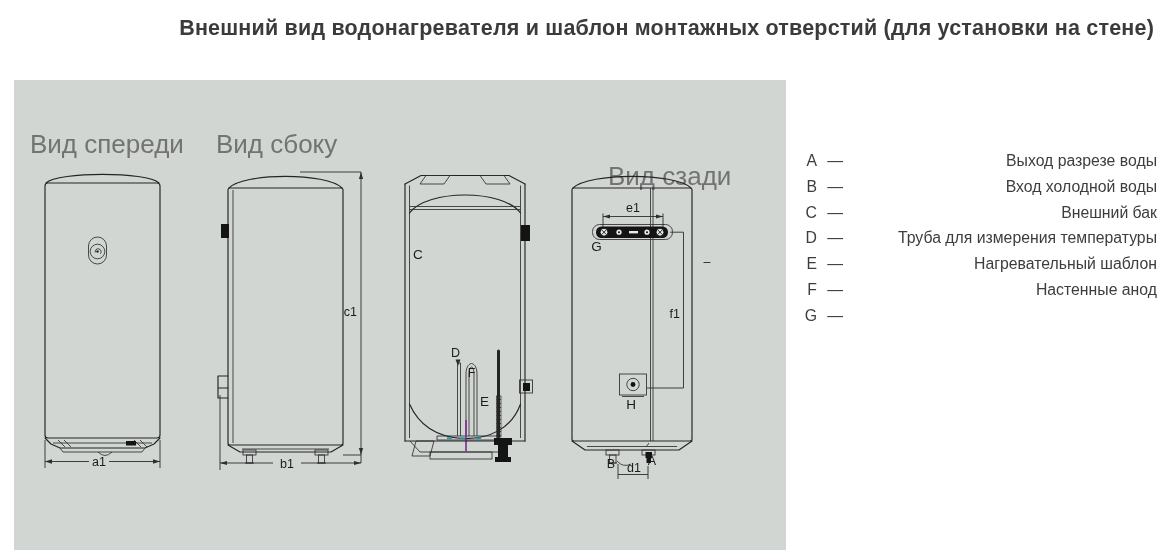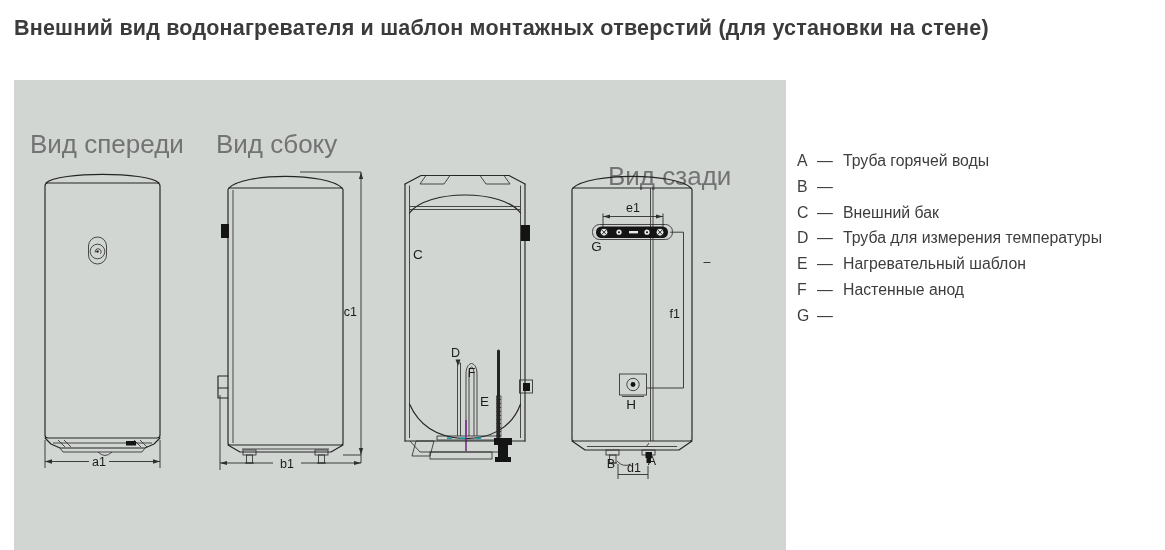--- a/index.html
+++ b/index.html
@@ -1,18 +1,18 @@
 <!DOCTYPE html>
 <html><head>
 <meta charset="utf-8">
 <style>
   * { margin:0; padding:0; box-sizing:border-box; }
   html,body { width:1165px; height:550px; background:#ffffff; overflow:hidden;
               font-family:"Liberation Sans", sans-serif; }
-  .stage { position:relative; width:1165px; height:550px; background:#ffffff; }
+  .stage { position:relative; width:1165px; height:550px; background:#ffffff;text-align:right; }
 
   .page-title { position:absolute; left:14px; top:16px; width:1140px;
                 font-size:21.5px; font-weight:bold; color:#3b3b3b; letter-spacing:0.2px; }
 
   .panel { position:absolute; left:14px; top:80px; width:772px; height:470px;
            background:#d1d6d3; }
 
   .view-label { position:absolute; top:129px; font-size:26px; color:#737373; }
   .vl-front   { left:30px; }
   .vl-side    { left:216px; }
@@ -222,25 +222,26 @@
     <g>
       <path class="dim" d="M618,464 V479 M648,466 V479 M618,474.5 H648"></path>
       <text class="dimtxt" x="634" y="471.5" text-anchor="middle">d1</text>
     </g>
   </svg>
 
   <div class="legend">
     <div class="legend-row">
       <span class="lk">A</span>
       <span class="ld">—</span>
-      <span class="lt">Труба горячей воды</span>
+      <span class="lt">Выход разрезе воды</span>
     </div>
     <div class="legend-row">
       <span class="lk">B</span>
       <span class="ld">—</span>
+      <span class="lt">Вход холодной воды</span>
     </div>
     <div class="legend-row">
       <span class="lk">C</span>
       <span class="ld">—</span>
       <span class="lt">Внешний бак</span>
     </div>
     <div class="legend-row">
       <span class="lk">D</span>
       <span class="ld">—</span>
       <span class="lt">Труба для измерения температуры</span>

